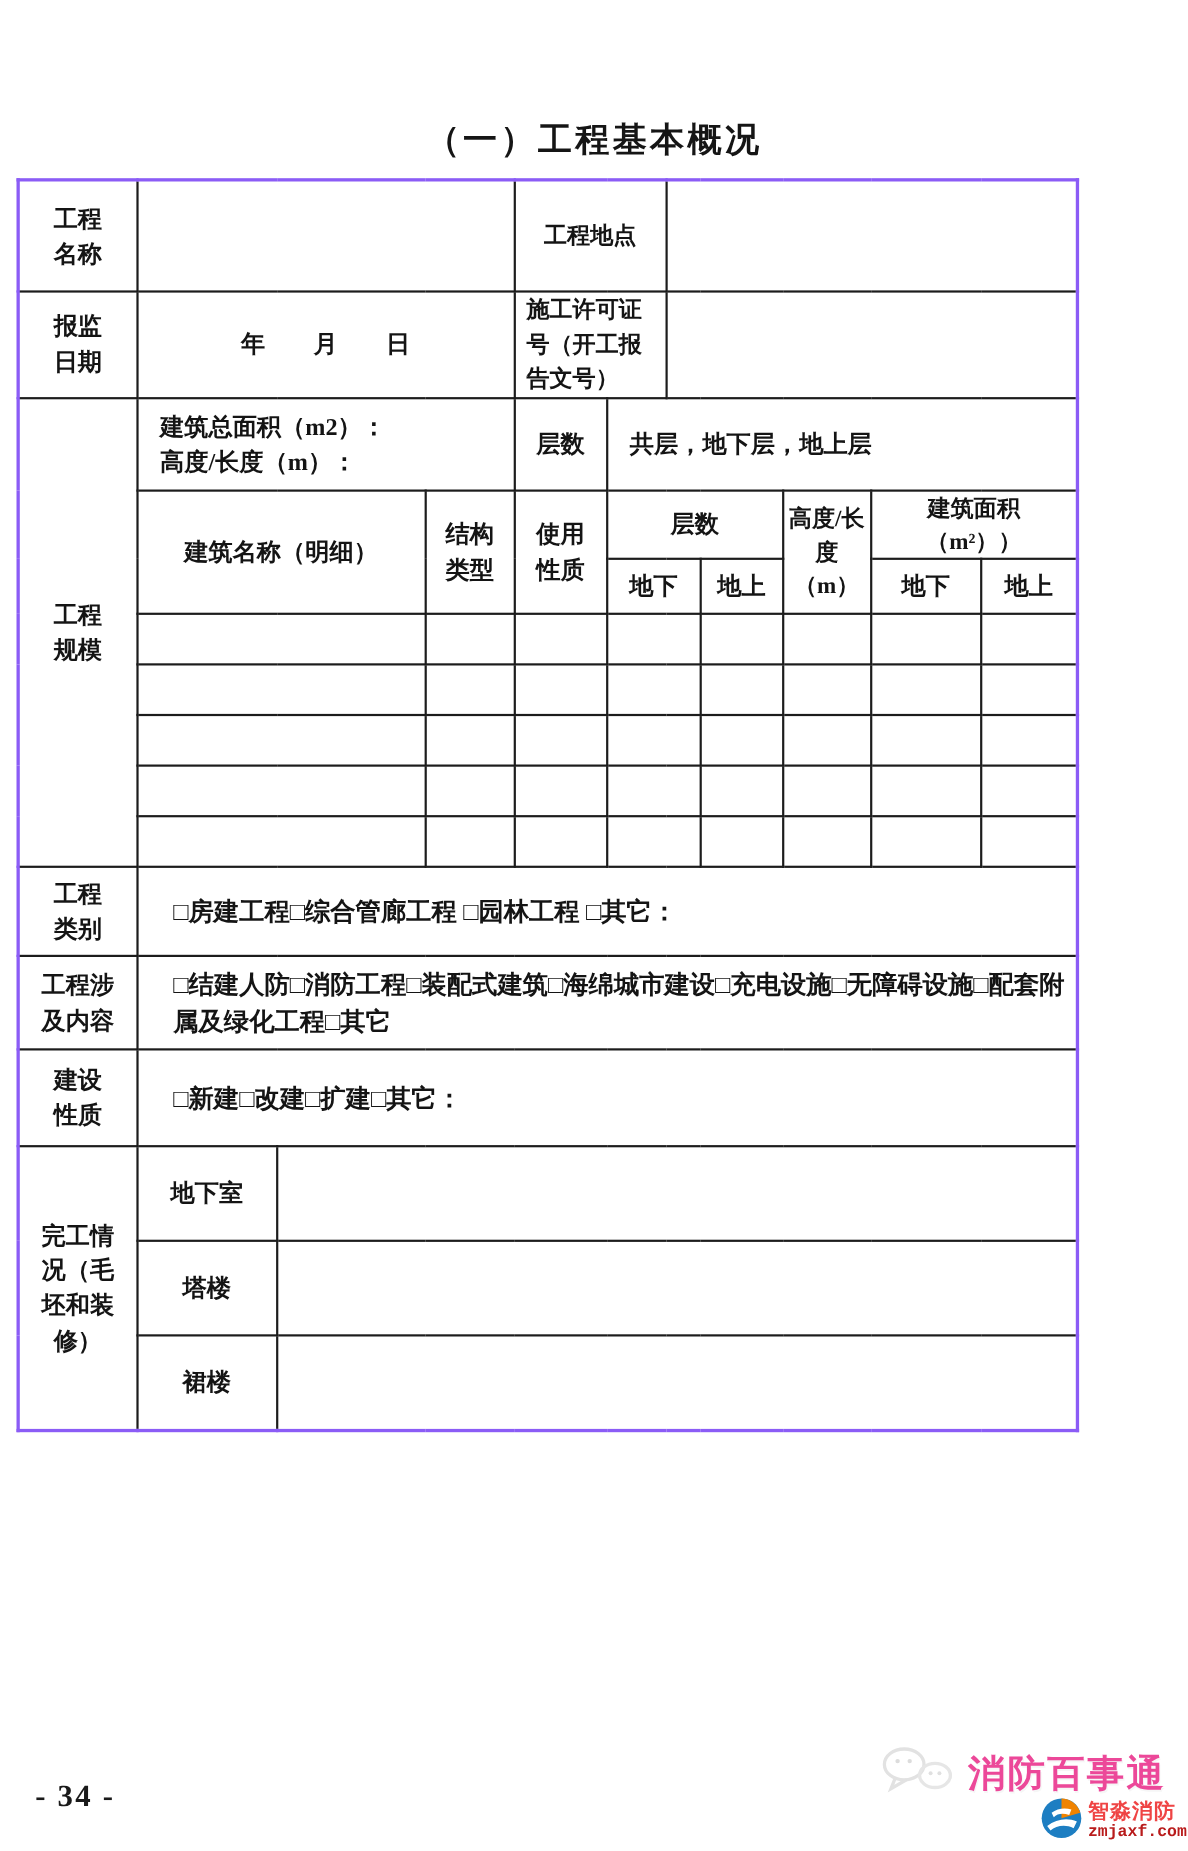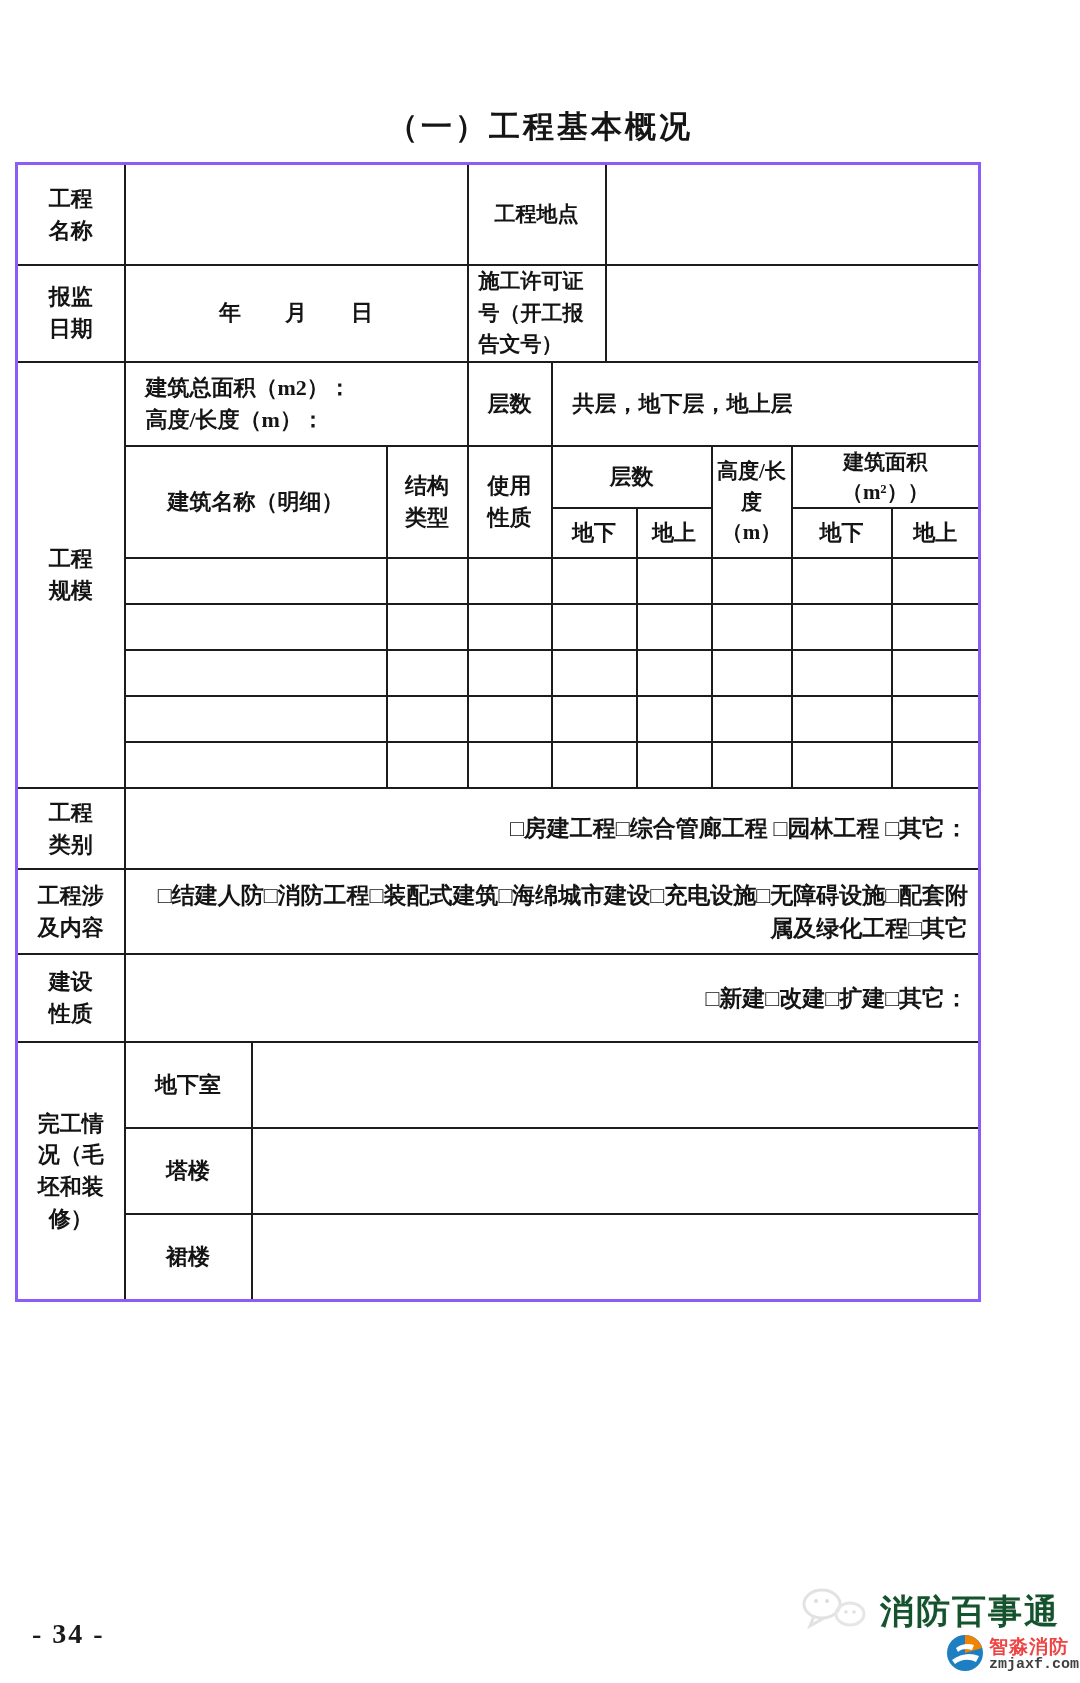--- a/index.html
+++ b/index.html
@@ -16,46 +16,46 @@
     position:absolute;left:15px;top:162px;width:963px;
     border-collapse:collapse;table-layout:fixed;
     border:3px solid #8b5cf6;
   }
   .form-table td{
     border:2px solid #1c1c1c;text-align:center;vertical-align:middle;
     font-weight:700;font-size:22px;padding:0;line-height:1.45;color:#141414;
     overflow:hidden;
   }
   .preline{white-space:pre-line;}
-  td.content{text-align:right;padding-left:16px;padding-right:10px;font-size:23px;}
+  td.content{text-align:left;padding-left:32px;padding-right:10px;font-size:23px;}
   td.left{text-align:left;padding-left:20px;padding-right:8px;}
   td.permit{font-size:21px;text-align:left;padding-left:10px;line-height:1.5;}
   td.small{font-size:21px;}
   
   tr.h103 td{height:99px;} tr.h84 td{height:80px;} tr.h86 td{height:82px;}
   tr.h55 td{height:51px;} tr.h52 td{height:48px;text-align:center;} tr.h48 td{height:44px;}
   tr.h83 td{height:79px;} tr.h87 td{height:83px;} tr.h90 td{height:86px;}
   tr.h88 td{height:84px;}
   .page-number{
     position:absolute;left:32px;top:1618px;font-size:28px;font-weight:600;color:#1a1a1a;
     letter-spacing:2px;
   }
   .watermark{
     position:absolute;left:800px;top:1586px;display:flex;align-items:center;gap:8px;
   }
   .watermark-text{
-    font-size:34px;font-weight:700;color:#14532d;letter-spacing:2px;
+    font-size:34px;font-weight:700;color:#ec4899;letter-spacing:2px;
     text-shadow:1px 1px 0 #f6f6f6;
   }
   .brand{
     position:absolute;left:946px;top:1634px;display:flex;align-items:center;gap:5px;
   }
   .brand-col{display:flex;flex-direction:column;line-height:1.05;}
   .brand-title{font-size:19px;font-weight:700;color:#ef4444;letter-spacing:1px;}
-  .brand-domain{font-size:15px;font-weight:700;color:#404040;font-family:"Liberation Mono","DejaVu Sans Mono",monospace;}
+  .brand-domain{font-size:15px;font-weight:700;color:#b91c1c;font-family:"Liberation Mono","DejaVu Sans Mono",monospace;}
 </style>
 </head>
 <body>
 
 <div class="page-title">（一）工程基本概况</div>
 
 <table class="form-table">
   <colgroup>
     <col style="width:108px">
       <col style="width:127px">

